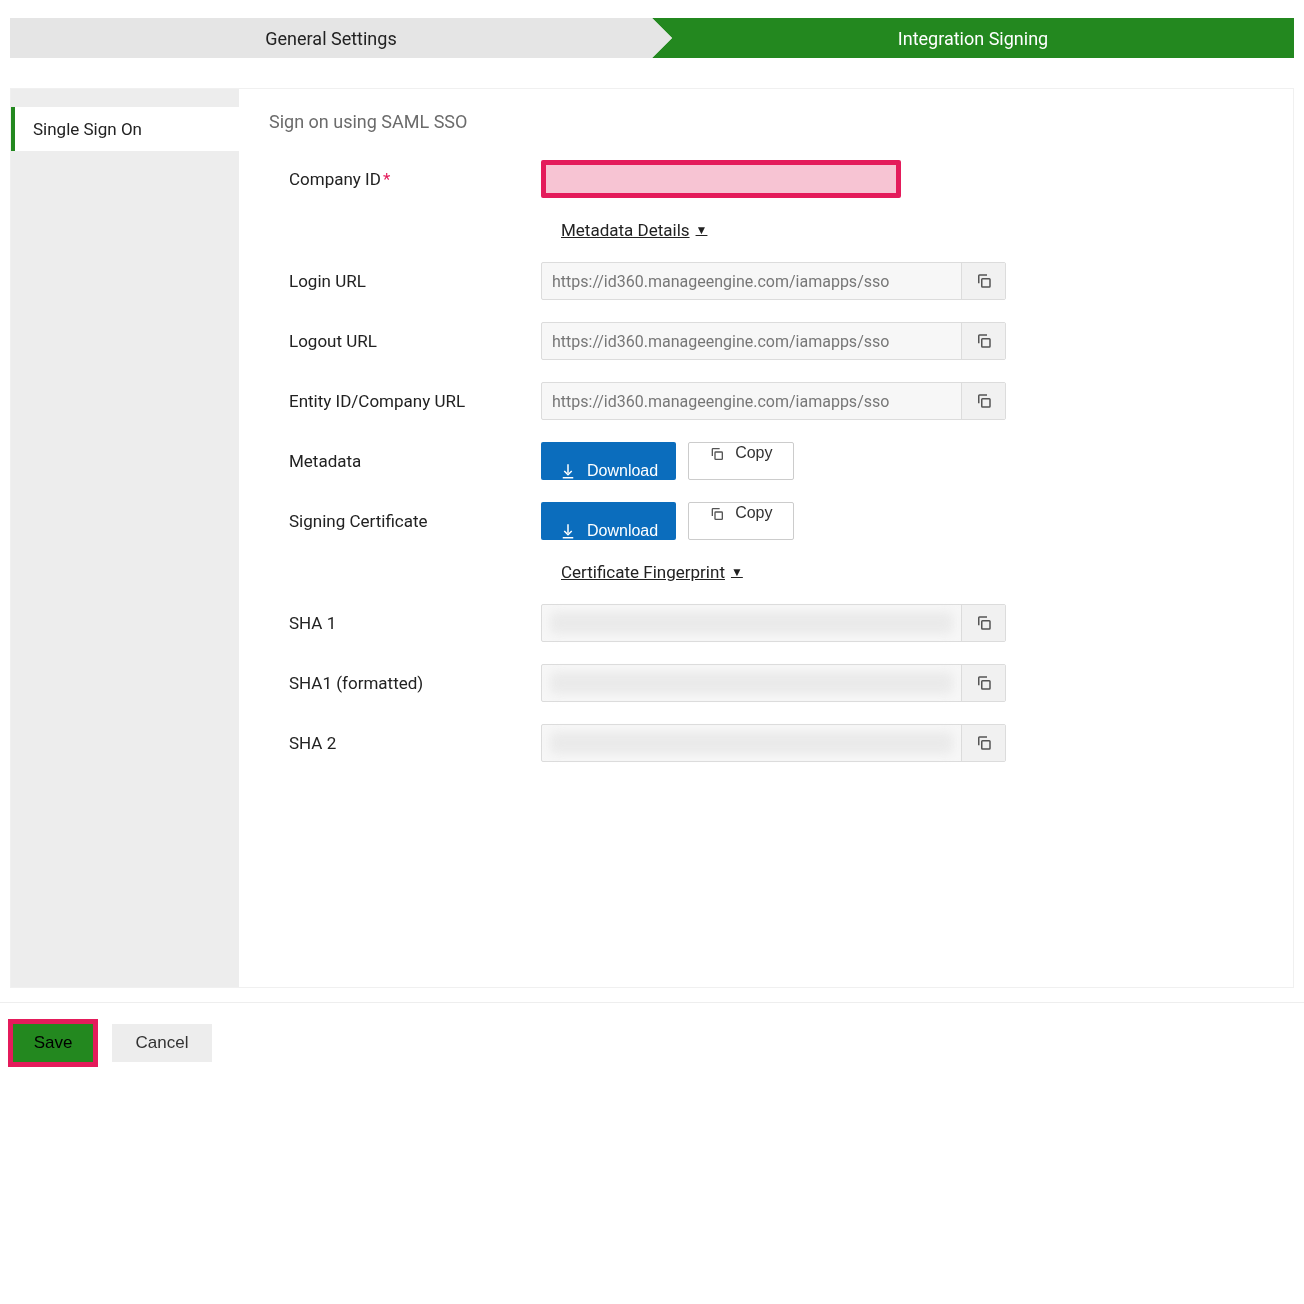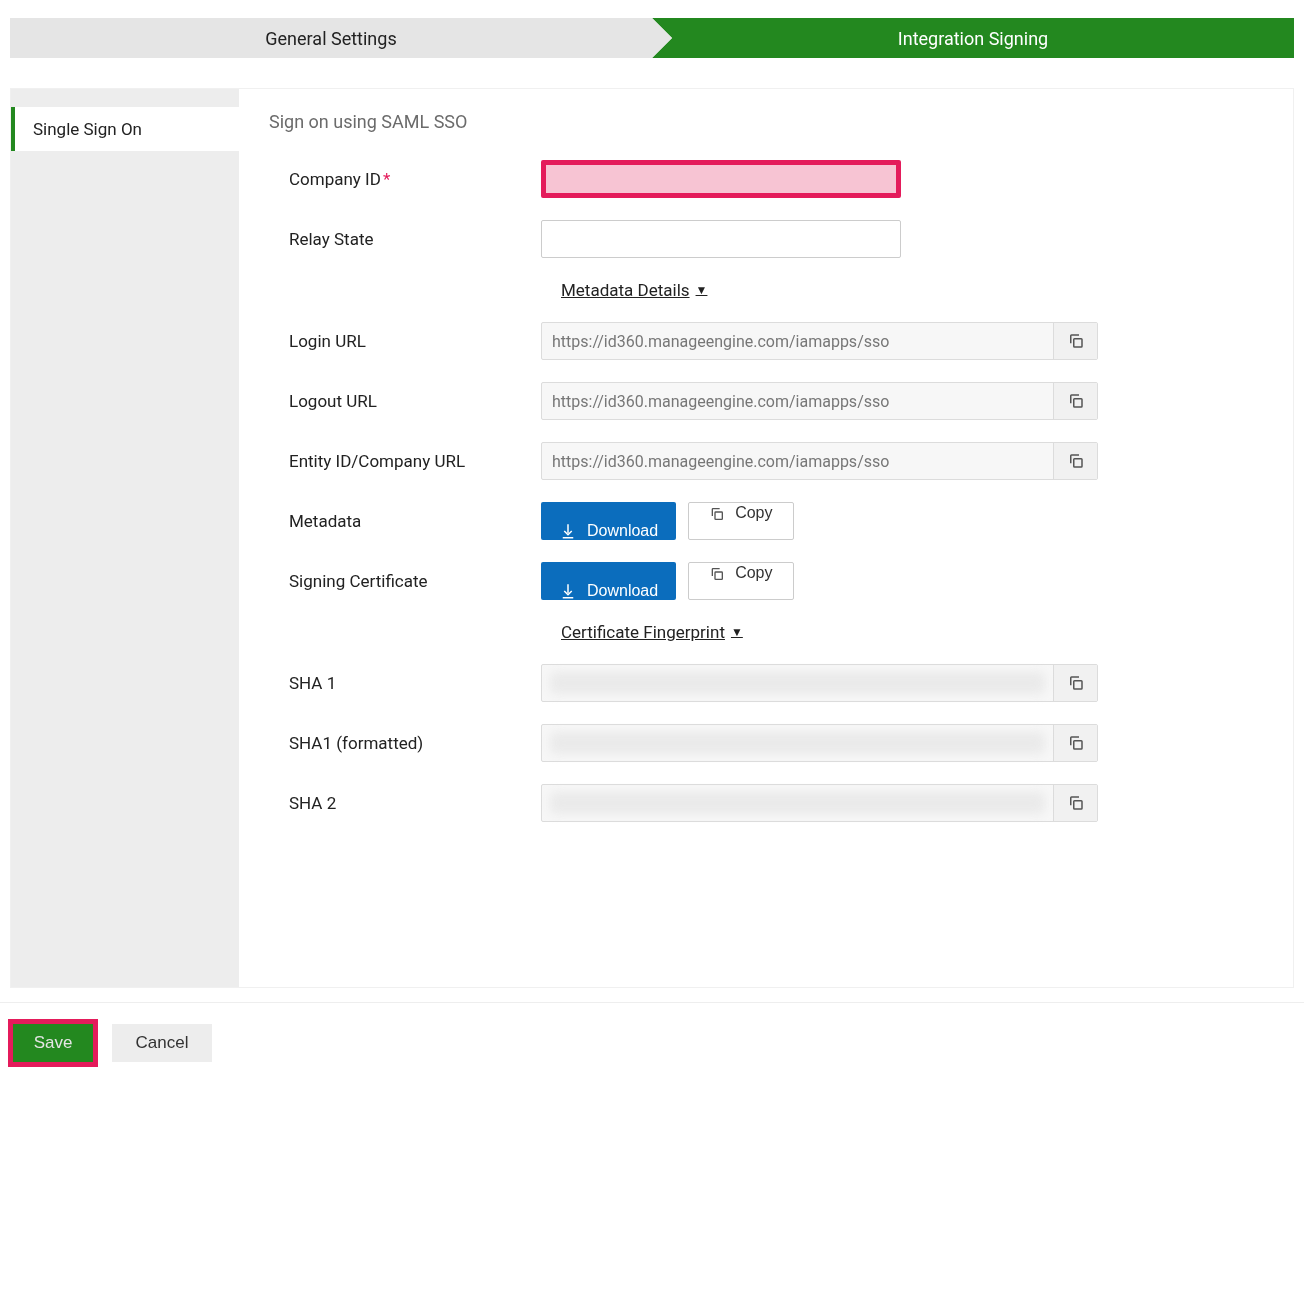--- a/index.html
+++ b/index.html
@@ -119,21 +119,21 @@
       border: 1px solid #ccc;
       border-radius: 2px;
       padding: 0 10px;
       font-size: 16px;
     }
     .highlight-input {
       border: 5px solid #e41b5b;
       background: #f7c4d3;
     }
     .readonly-input {
-      width: 557px;
+      width: 465px;
       height: 38px;
       border: 1px solid #dcdcdc;
       border-radius: 2px;
       display: flex;
       align-items: center;
       background: #f7f7f7;
       position: relative;
     }
     .readonly-input .val {
       flex:1;
@@ -199,21 +199,21 @@
     .footer-bar {
       display: flex;
       align-items: center;
       gap: 14px;
       padding: 16px 8px 40px 8px;
       border-top: 1px solid #eee;
       margin-top: 4px;
     }
     .save-btn {
       background: #23881f;
-      color: #e5e5e5;
+      color: #000000;
       border: none;
       height: 38px;
       width: 80px;
       font-size: 17px;
       cursor: pointer;
     }
     .save-wrap {
       border: 5px solid #e41b5b;
       padding: 0;
       display: inline-flex;
@@ -258,26 +258,20 @@
 
       <div class="field-row">
         <div class="field-label">
           <span>Company ID</span><span class="required">*</span>
         </div>
         <div class="field-control">
           <input type="text" class="text-input highlight-input" value="" style="">
         </div>
       </div>
 
-      <div class="field-row">
-        <div class="field-label">Relay State</div>
-        <div class="field-control">
-          <input type="text" class="text-input" value="" style="">
-        </div>
-      </div>
 
       <div class="link-row">
         <span class="section-link">
           <span>Metadata Details</span>
           <span class="chev">▼</span>
         </span>
       </div>
 
       <div class="field-row">
         <div class="field-label">Login URL</div>

